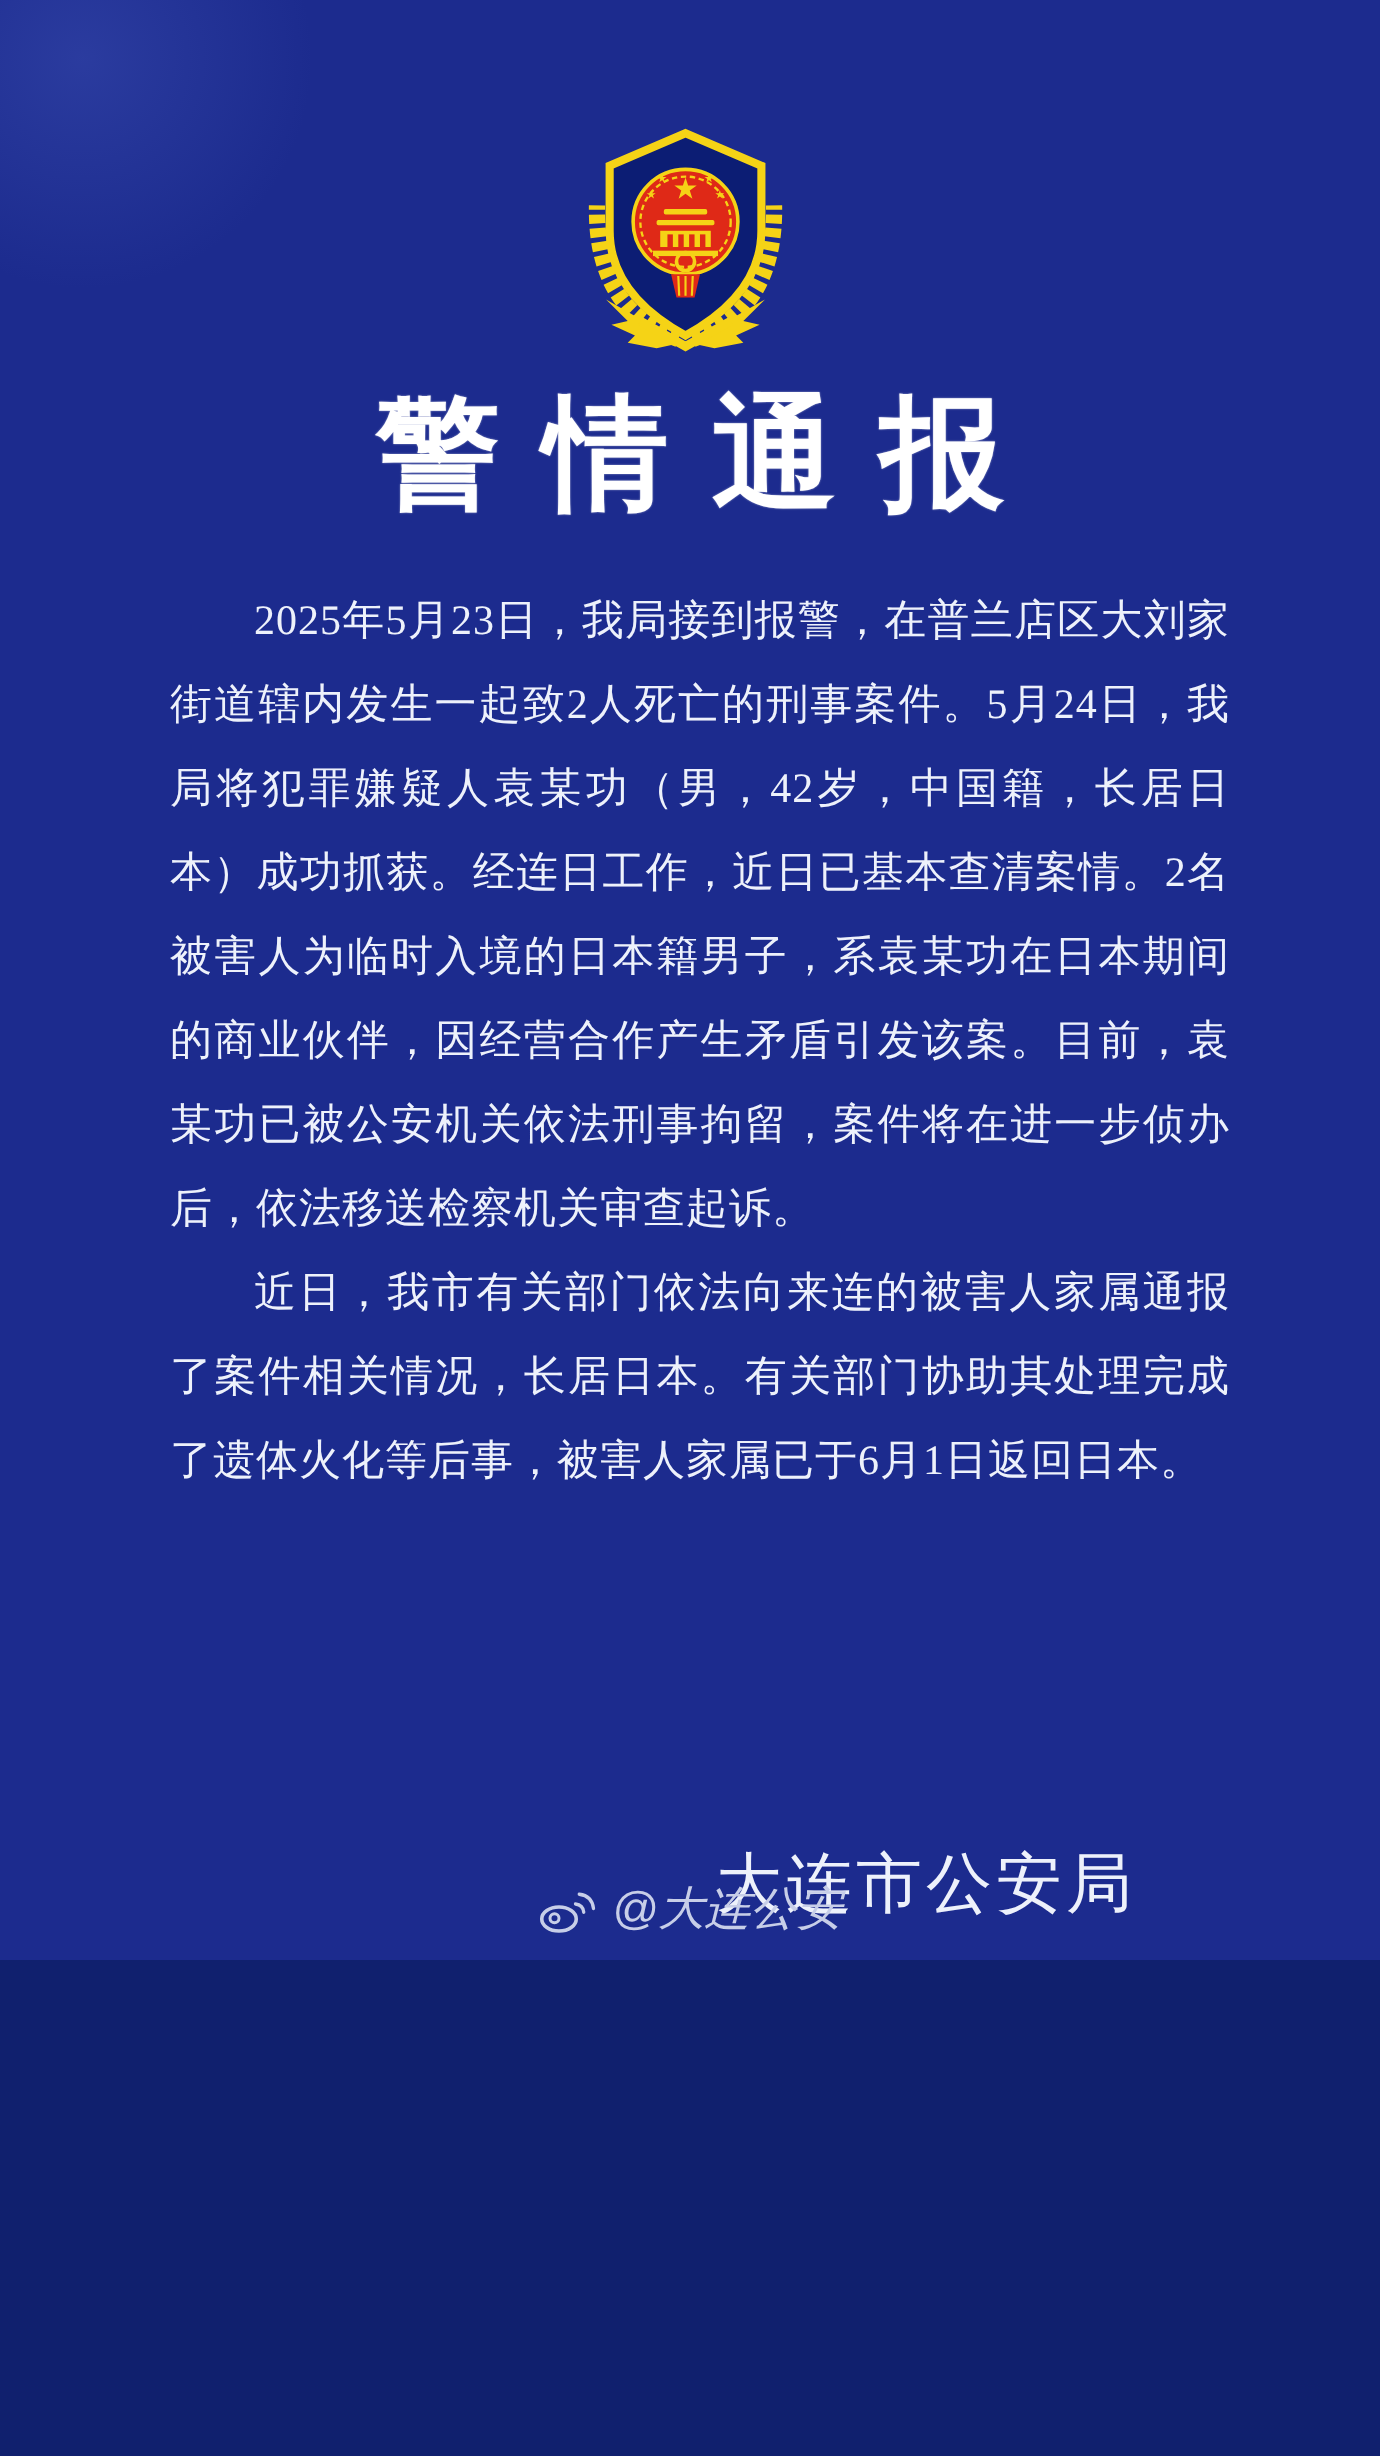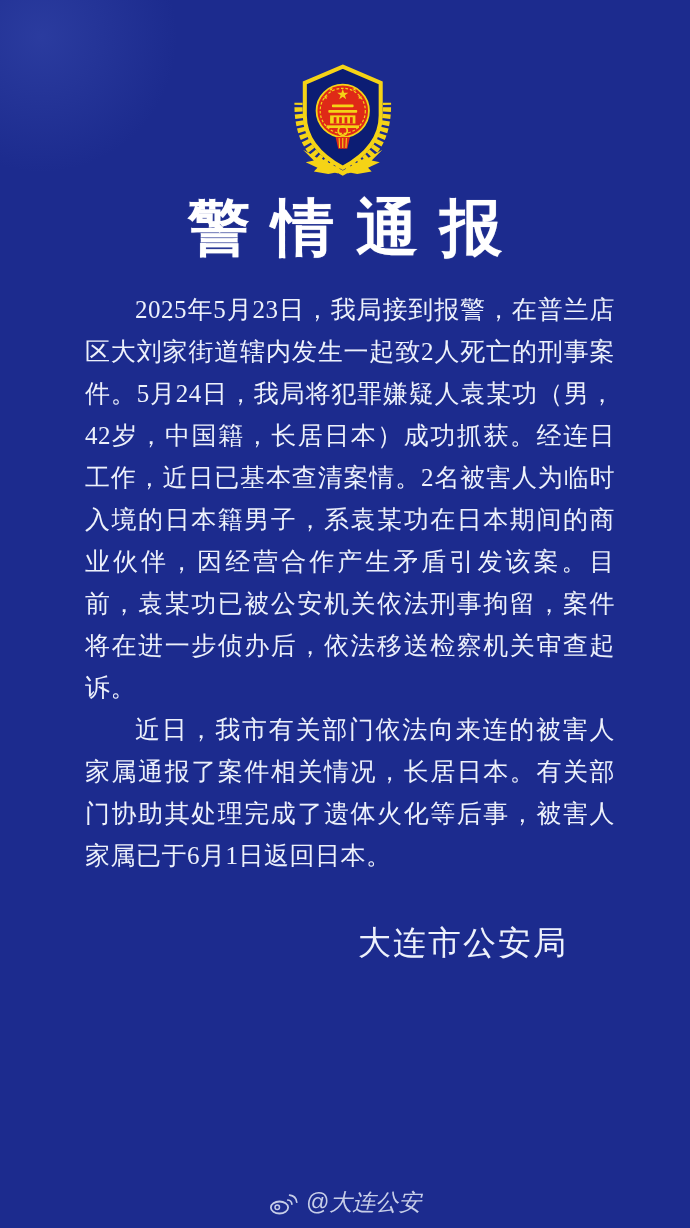--- a/index.html
+++ b/index.html
@@ -2,38 +2,38 @@
 <html style="--bg: #1c2b8e; --text: #edf1fb; --title-color: #ffffff; --muted: #c7cee8; --gold: #f5d316; --red: #df2917; --shield: #0c1d74;"><head>
 <meta charset="utf-8">
 <style>
   :root{
     --bg:#1c2b8e; --text:#edf1fb; --title-color:#ffffff; --muted:#c7cee8;
     --gold:#f5d316; --red:#df2917; --shield:#0c1d74;
   }
   html,body{margin:0;padding:0;}
   body{background:#10206e;}
   .page{
-    position:relative; width:690px; height:1228px; margin:0 auto;
+    position:relative; width:690px; height:980px; margin:0 auto;
     background:
       radial-gradient(circle at 6% 3%, rgba(70,90,190,.35) 0%, rgba(70,90,190,0) 10%),
       var(--bg);
     font-family:"Liberation Serif","DejaVu Serif",serif;
     color:var(--text); overflow:hidden;
   }
   .emblem{position:absolute; top:60px; left:50%; transform:translateX(-52%); width:112px; height:118px;}
   .emblem svg{display:block;}
   .title{
     position:absolute; top:190px; left:0; right:0; margin:0;
     text-align:center; font-size:62px; line-height:76px; font-weight:900;
     letter-spacing:22px; text-indent:22px; color:var(--title-color);
     text-shadow:0 0 1px rgba(255,255,255,.6);
   }
   .body-text{
     position:absolute; top:289px; left:85px; width:530px;
-    font-size:25px; line-height:42px; text-align:justify;
+    font-size:21px; line-height:42px; text-align:justify;
     letter-spacing:.5px;
   }
   .body-text p{margin:0; text-indent:2em;}
   .signature{
     position:absolute; top:922px; left:358px;
     font-size:33px; line-height:42px; letter-spacing:2px;
   }
   .footer{
     position:absolute; left:0; right:0; bottom:10px;
     display:flex; align-items:center; justify-content:center; gap:7px;

